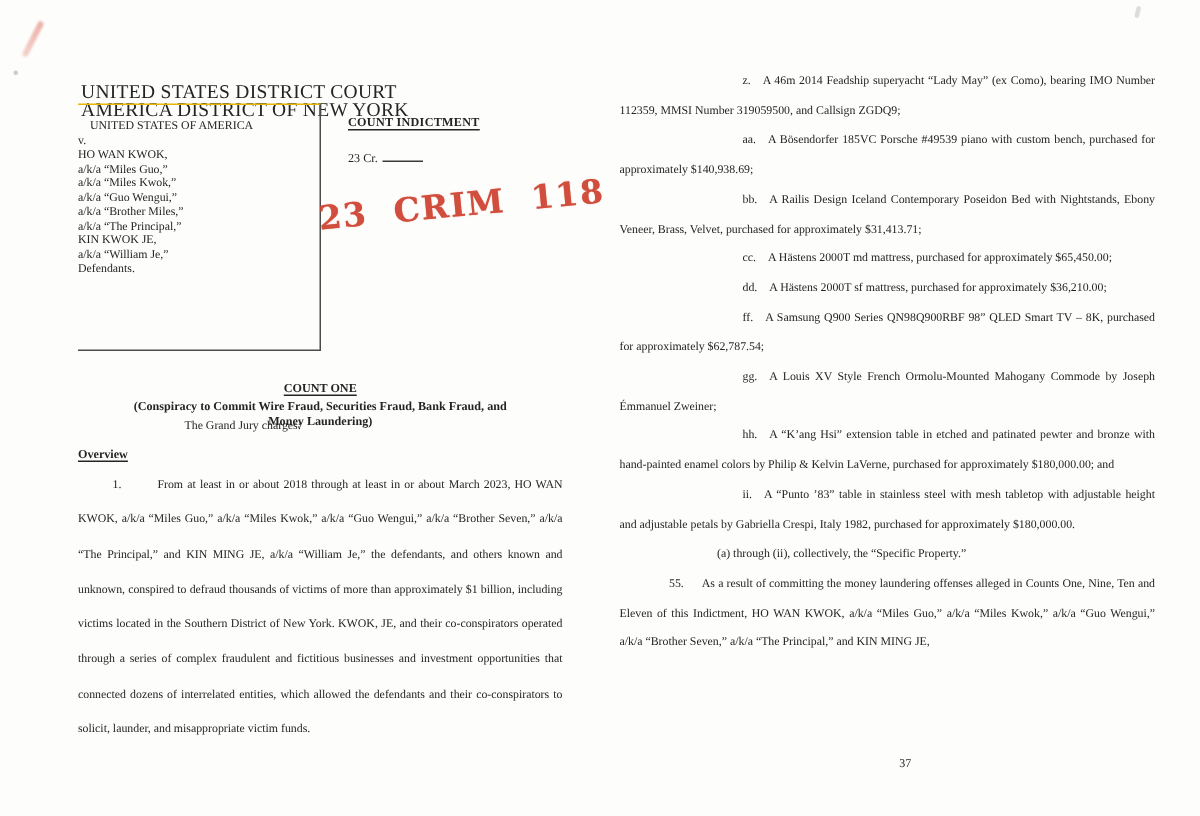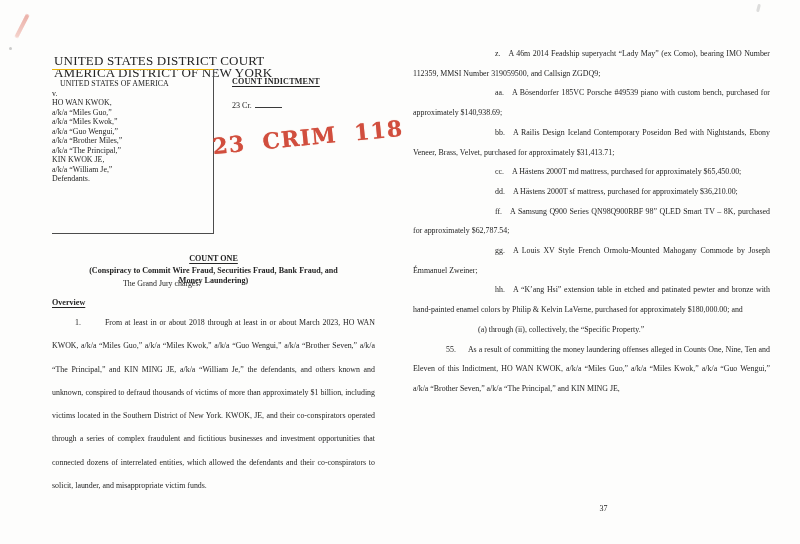--- a/index.html
+++ b/index.html
@@ -149,20 +149,23 @@
   </p>
   <p class="para item">
     <span class="item-label">ff.</span><span>A Samsung Q900 Series QN98Q900RBF 98” QLED Smart TV – 8K, purchased for approximately $62,787.54;</span>
   </p>
   <p class="para item">
     <span class="item-label">gg.</span><span>A Louis XV Style French Ormolu-Mounted Mahogany Commode by Joseph Émmanuel Zweiner;</span>
   </p>
   <p class="para item">
     <span class="item-label">hh.</span><span>A “K’ang Hsi” extension table in etched and patinated pewter and bronze with hand-painted enamel colors by Philip &amp; Kelvin LaVerne, purchased for approximately $180,000.00; and</span>
   </p>
+  <p class="para item">
+    <span class="item-label">ii.</span><span>A “Punto ’83” table in stainless steel with mesh tabletop with adjustable height and adjustable petals by Gabriella Crespi, Italy 1982, purchased for approximately $180,000.00.</span>
+  </p>
 
   <p class="para collective">(a) through (ii), collectively, the “Specific Property.”</p>
 
   <p class="para" id="para55">
     <span class="para-num55">55.</span><span>As a result of committing the money laundering offenses alleged in Counts One, Nine, Ten and Eleven of this Indictment, HO WAN KWOK, a/k/a “Miles Guo,” a/k/a “Miles Kwok,” a/k/a “Guo Wengui,” a/k/a “Brother Seven,” a/k/a “The Principal,” and KIN MING JE,</span>
   </p>
 
   <div class="page-number">37</div>
 
 </div>

